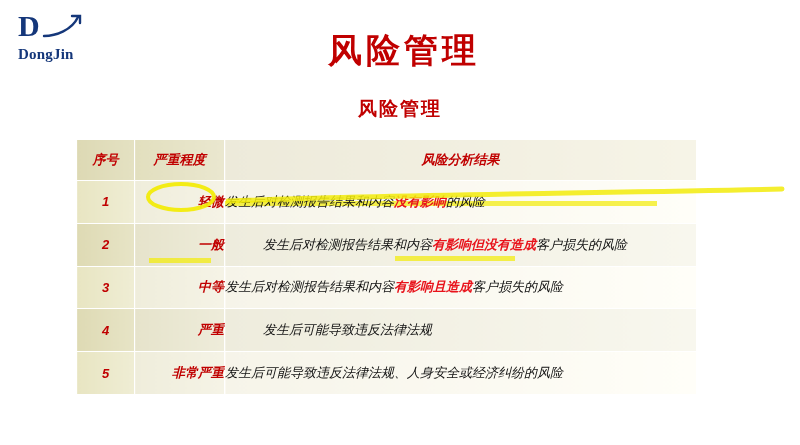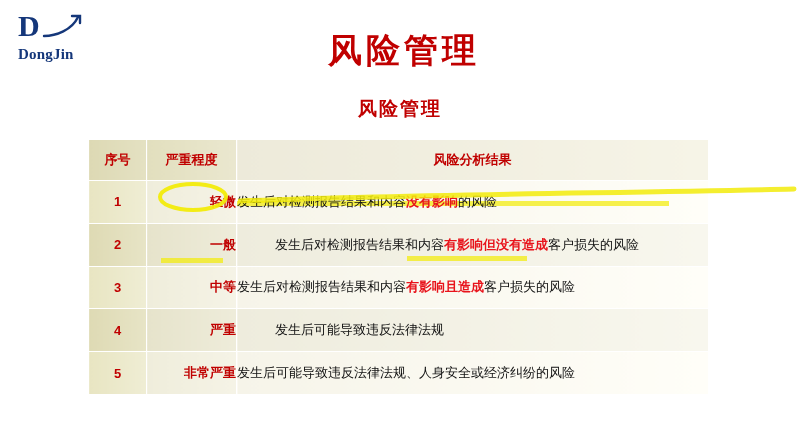--- a/index.html
+++ b/index.html
@@ -74,24 +74,25 @@
     text-align: center;
     font-size: 19px;
     font-weight: bold;
     color: #c00000;
     letter-spacing: 2px;
   }
 
   
   .table-wrap {
     position: absolute;
-    left: 88px;
+    left: 76px;
     top: 139px;
     width: 620px;
     height: 256px;
+    font-style: italic;
   }
   table.risk {
     border-collapse: collapse;
     width: 620px;
     height: 256px;
     table-layout: fixed;
   }
   table.risk td {
     border: 1px solid #ffffff;
     vertical-align: middle;

